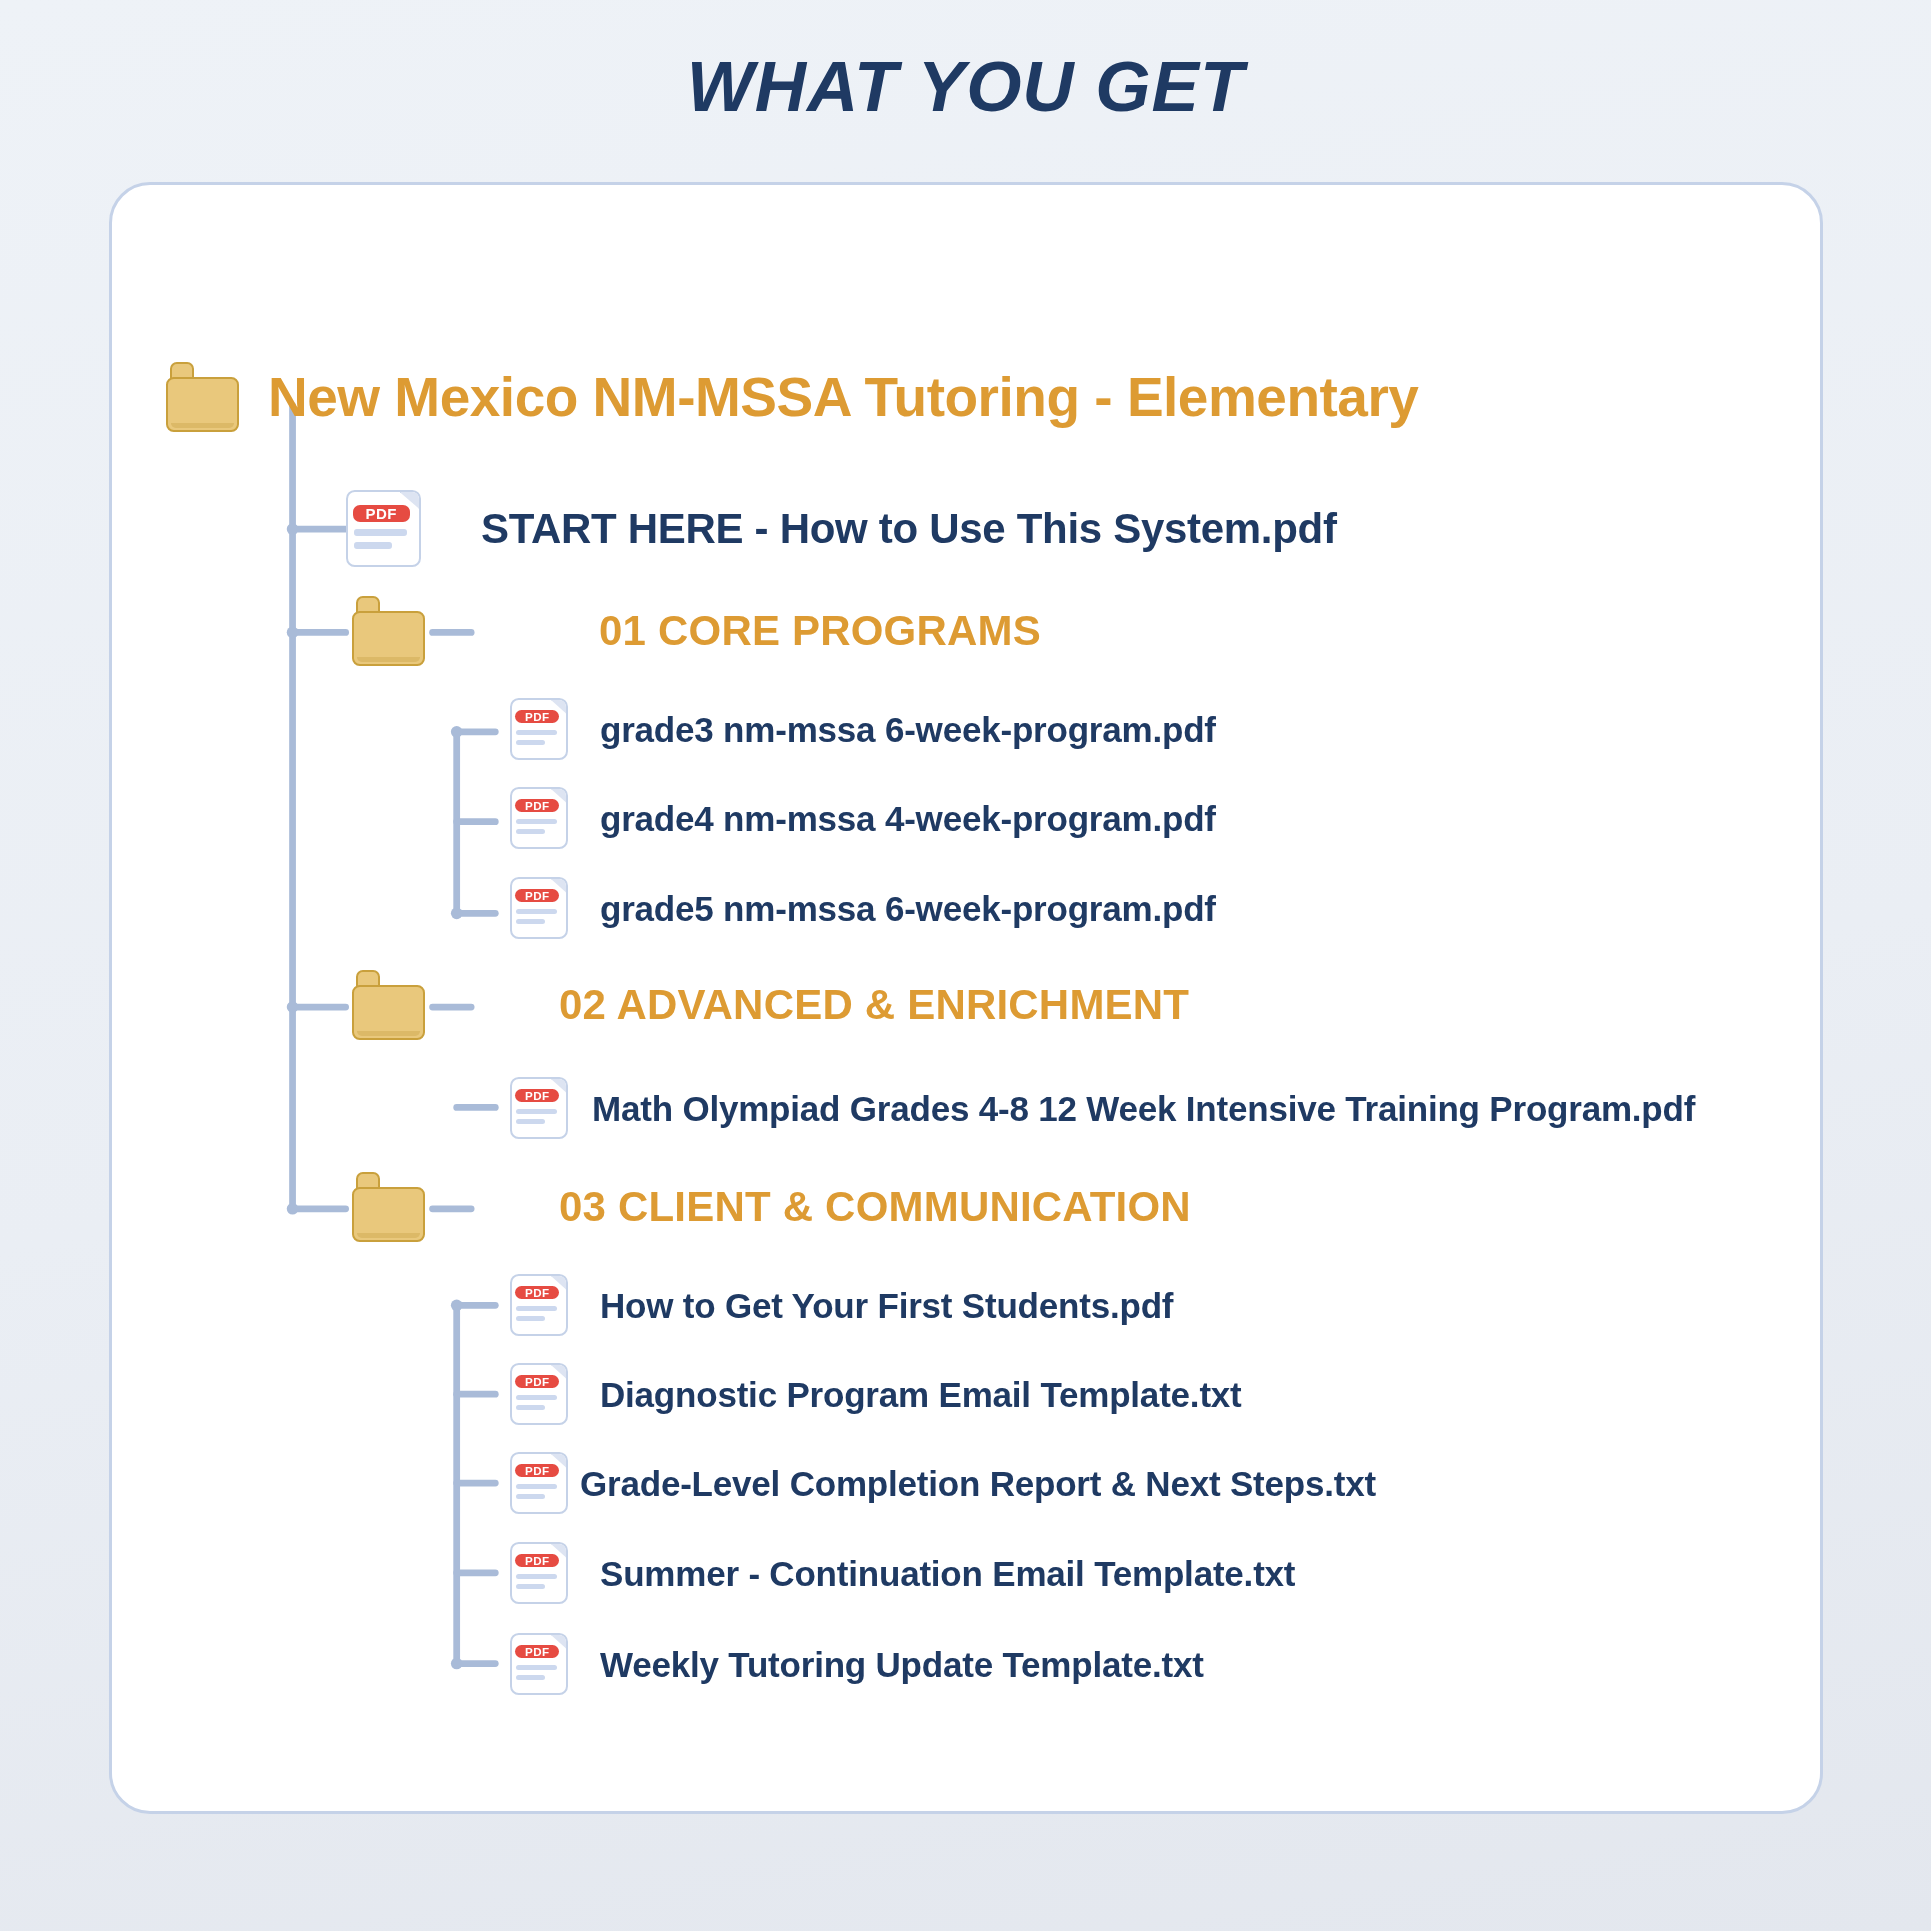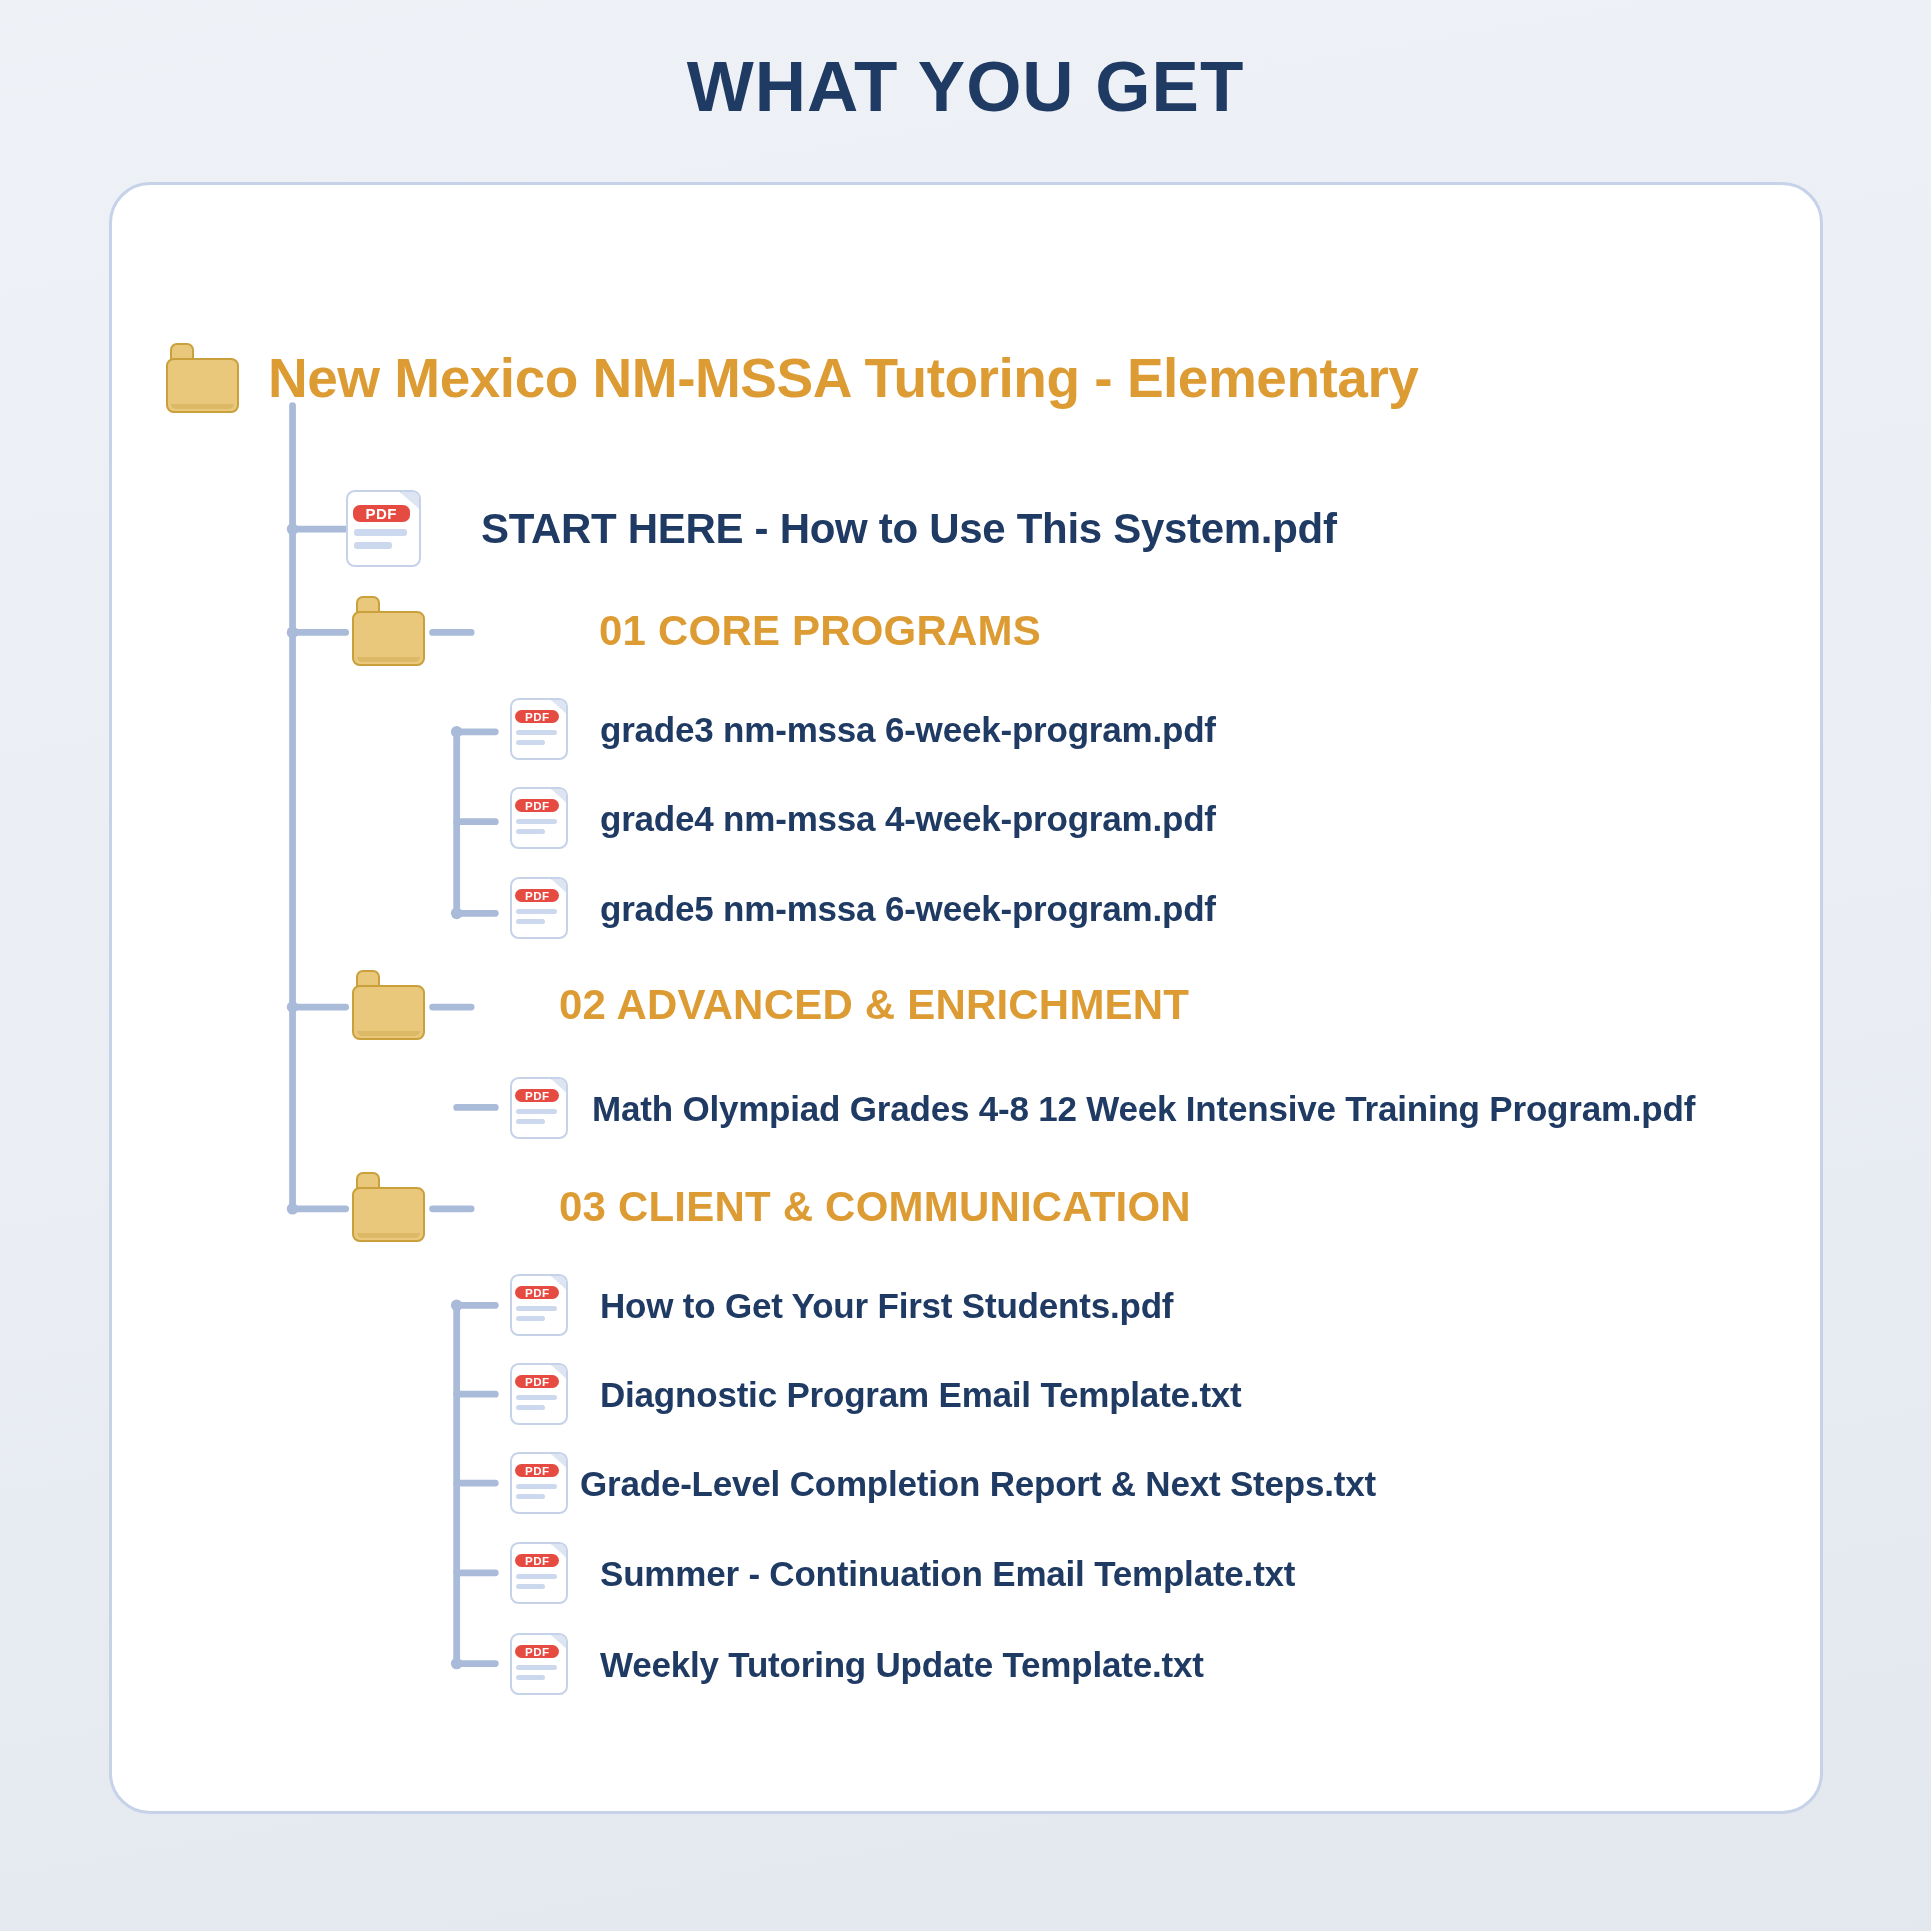--- a/index.html
+++ b/index.html
@@ -19,20 +19,21 @@
   
   .page-title {
     width: 100%;
     text-align: center;
     padding-top: 46px;
     font-size: 71px;
     font-weight: 700;
     letter-spacing: 1px;
     color: #1f3a63;
     font-family: "Liberation Sans", sans-serif;
+    font-style: italic;
   }
 
   
   .card {
     position: absolute;
     left: 109px;
     top: 182px;
     width: 1714px;
     height: 1632px;
     background: #ffffff;
@@ -189,21 +190,21 @@
     <circle cx="303" cy="655" r="6"></circle>
     <circle cx="303" cy="1043" r="6"></circle>
     <circle cx="303" cy="1252" r="6"></circle>
     <circle cx="473" cy="758" r="6"></circle>
     <circle cx="473" cy="946" r="6"></circle>
     <circle cx="473" cy="1352" r="6"></circle>
     <circle cx="473" cy="1723" r="6"></circle>
   </g>
 </svg>
 
-<div class="row" style="left:166px; top:343px;">
+<div class="row" style="left:166px; top:362px;">
   <span class="folder-icon" style="width:73px; height:70px;">
     <span class="tab"></span>
       <span class="body"></span>
   </span>
   <span class="lbl lbl-root" style="margin-left:29px;">New Mexico NM-MSSA Tutoring - Elementary</span>
 </div>
 
 <div class="row" style="left:346px; top:490px;">
   <span class="pdf-icon" style="width:75px; height:77px; font-size:75px;">
     <span class="sheet"></span>

